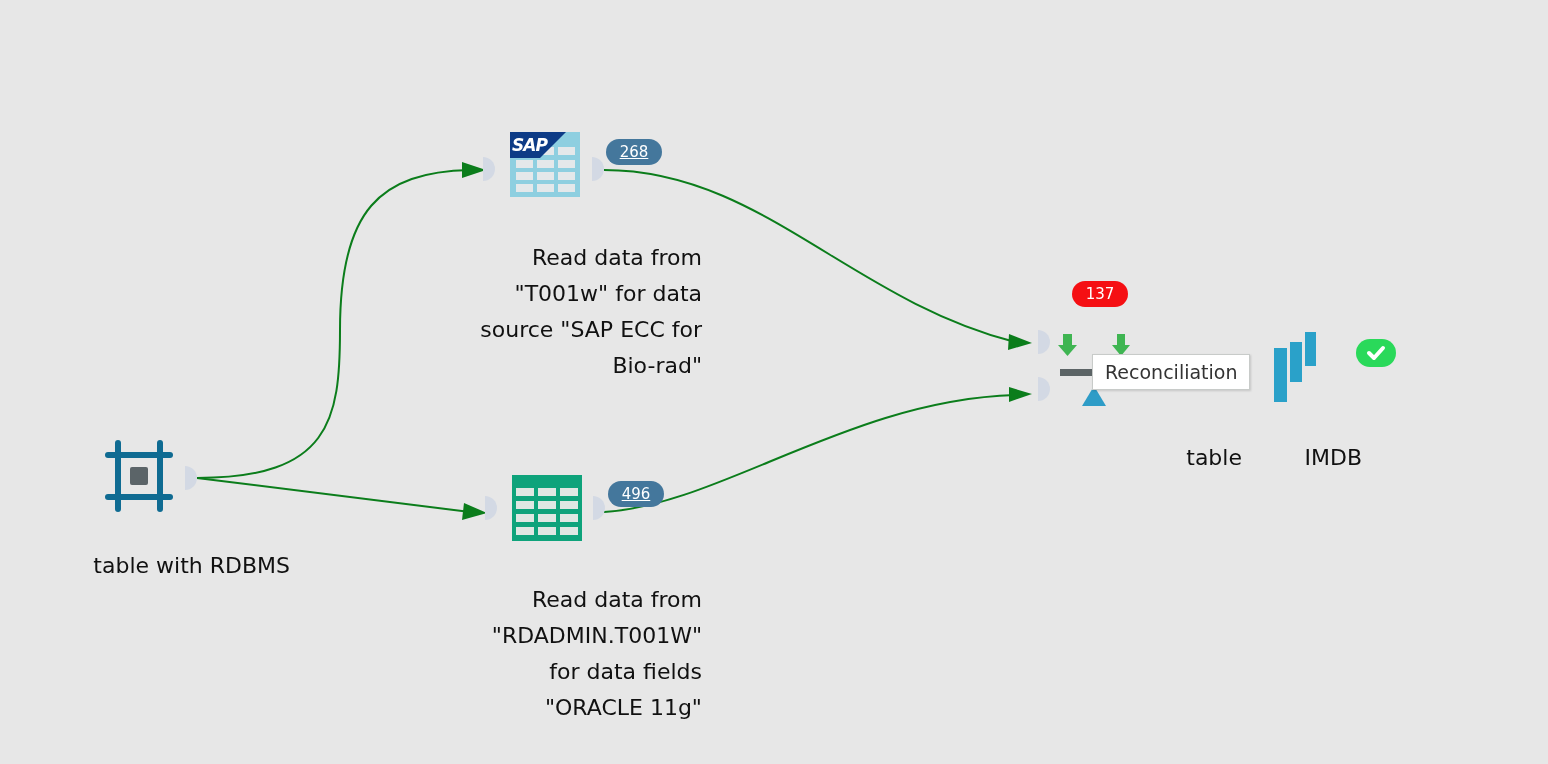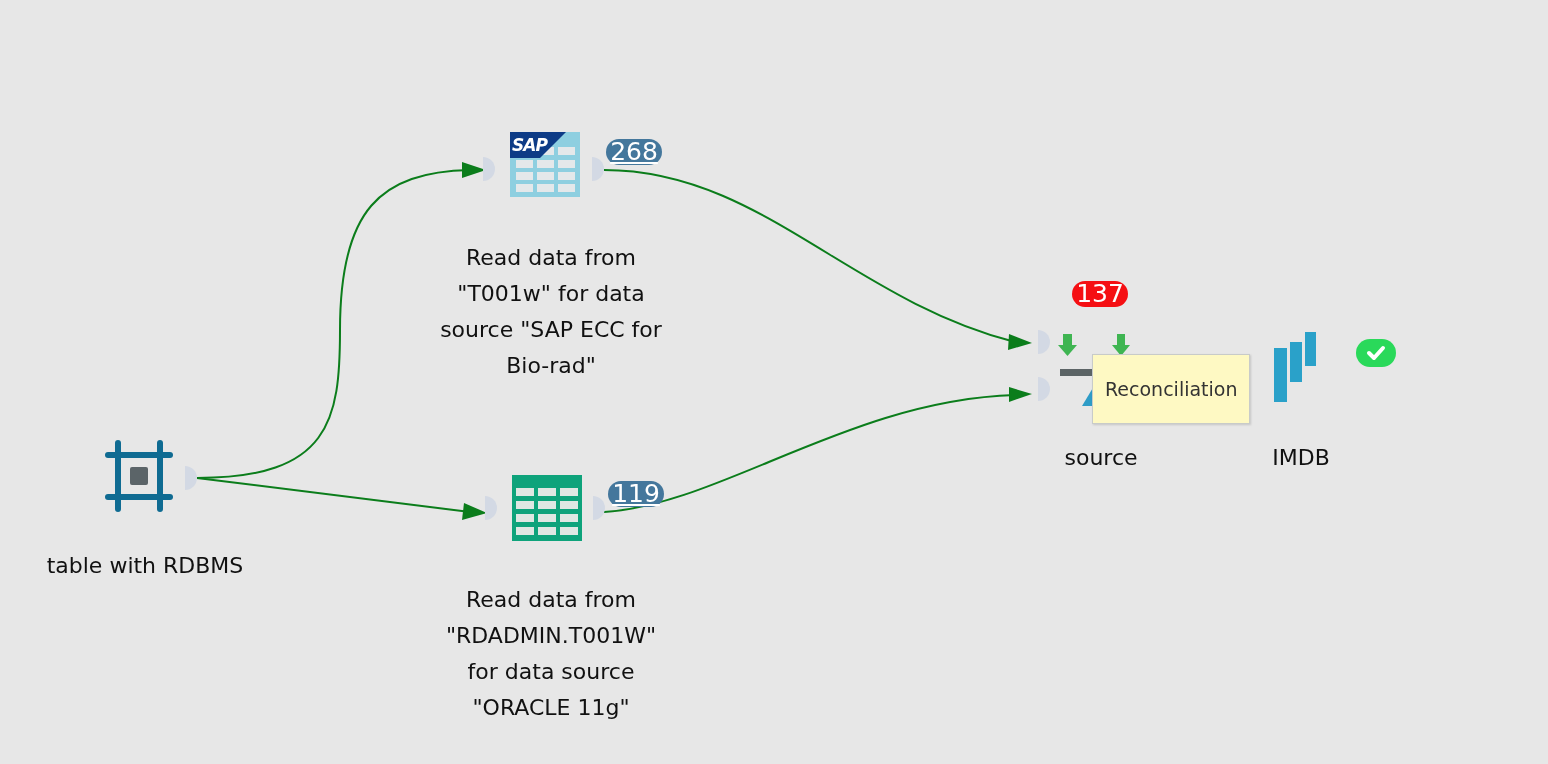--- a/index.html
+++ b/index.html
@@ -8,32 +8,32 @@
     font-family:"DejaVu Sans", sans-serif;
   }
   .canvas { position:absolute; left:0; top:0; width:1548px; height:764px; }
   .edges { position:absolute; left:0; top:0; }
   .node-icon { position:absolute; }
   .port {
     position:absolute; width:12px; height:24px; background:#d3d9e4;
     border-radius:0 12px 12px 0;
   }
   .label {
-    position:absolute; text-align:center; color:#111; font-size:22px; line-height:36px;
+    position:absolute; text-align:right; color:#111; font-size:22px; line-height:36px;
     font-family:"DejaVu Sans", sans-serif;
   }
   .count-badge {
-    position:absolute; height:26px; border-radius:13px; color:#fff; font-size:25px;
+    position:absolute; height:26px; border-radius:13px; color:#fff; font-size:15px;
     line-height:26px; text-align:center; font-family:"DejaVu Sans", sans-serif;
   }
   .count-badge.blue { background:#44779c; text-decoration:underline; cursor:pointer; }
   .count-badge.red { background:#f50f13; }
   .tooltip {
-    position:absolute; background:#fef9c3; border:1px solid #c8cbc9; color:#333;
-    font-size:19px; line-height:34px; padding:17px 12px; box-shadow:1px 1px 2px rgba(0,0,0,0.15);
+    position:absolute; background:#ffffff; border:1px solid #c8cbc9; color:#333;
+    font-size:19px; line-height:34px; padding:0 12px; box-shadow:1px 1px 2px rgba(0,0,0,0.15);
     font-family:"DejaVu Sans", sans-serif;
   }
   .status-badge {
     position:absolute; width:40px; height:28px; border-radius:14px; background:#2ad95a;
   }
 </style>
 </head>
 <body style="background: rgb(231, 231, 231);">
 
 <div class="canvas">
@@ -116,44 +116,44 @@
           <rect x="48" y="26" width="18" height="8"></rect>
         <rect x="4" y="39" width="18" height="8"></rect>
           <rect x="26" y="39" width="18" height="8"></rect>
           <rect x="48" y="39" width="18" height="8"></rect>
         <rect x="4" y="52" width="18" height="8"></rect>
           <rect x="26" y="52" width="18" height="8"></rect>
           <rect x="48" y="52" width="18" height="8"></rect>
       </g>
     </svg>
     <div class="port" style="left:593px;top:496px;"></div>
-    <div class="count-badge blue" style="left: 608px; top: 481px; width: 56px; background: rgb(68, 119, 156);">119</div>
+    <div class="count-badge blue" style="left: 608px; top: 481px; width: 56px; background: rgb(68, 119, 156);">496</div>
     <div class="label" style="left:400px;top:582px;width:302px;">
       <div>Read data from</div>
       <div>"RDADMIN.T001W"</div>
-      <div>for data source</div>
+      <div>for data fields</div>
       <div>"ORACLE 11g"</div>
     </div>
   </div>
 
   <div class="node">
     <div class="port" style="left:1038px;top:330px;"></div>
     <div class="port" style="left:1038px;top:377px;"></div>
     <svg class="node-icon" style="left:1058px;top:334px;" width="72" height="72">
       <rect x="5" y="0" width="9" height="12" fill="#3fb552"></rect>
       <polygon points="0,11 19,11 9.5,22" fill="#3fb552"></polygon>
       <rect x="59" y="0" width="8" height="12" fill="#3fb552"></rect>
       <polygon points="54,11 72,11 63,22" fill="#3fb552"></polygon>
       <rect x="2" y="35" width="68" height="7" fill="#5c6466"></rect>
       <polygon points="24,72 36,52 48,72" fill="#2e9cc7"></polygon>
     </svg>
     <div class="count-badge red" style="left: 1072px; top: 281px; width: 56px; background: rgb(245, 15, 19);">137</div>
     <div class="tooltip" style="left:1092px;top:354px;">Reconciliation</div>
     <div class="label" style="left:960px;top:440px;width:282px;">
-      <div>source</div>
+      <div>table</div>
     </div>
   </div>
 
   <div class="node">
     <svg class="node-icon" style="left:1272px;top:332px;" width="46" height="72">
       <rect x="2" y="16" width="13" height="54" fill="#2aa1c9"></rect>
       <rect x="18" y="10" width="12" height="40" fill="#2aa1c9"></rect>
       <rect x="33" y="0" width="11" height="34" fill="#2aa1c9"></rect>
     </svg>
     <div class="status-badge" style="left: 1356px; top: 339px; background: rgb(42, 217, 90);">

